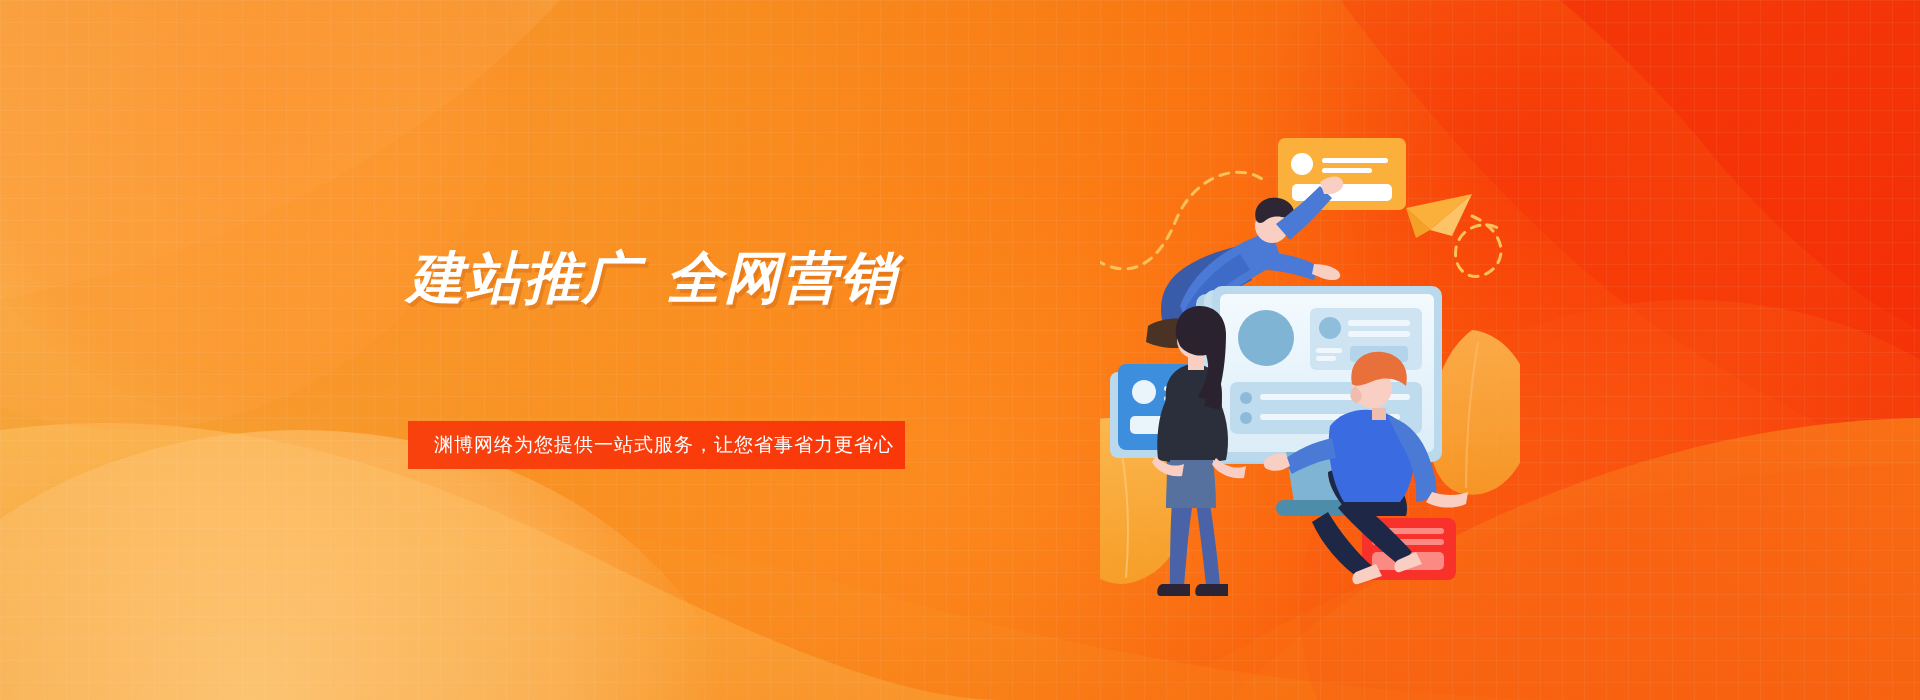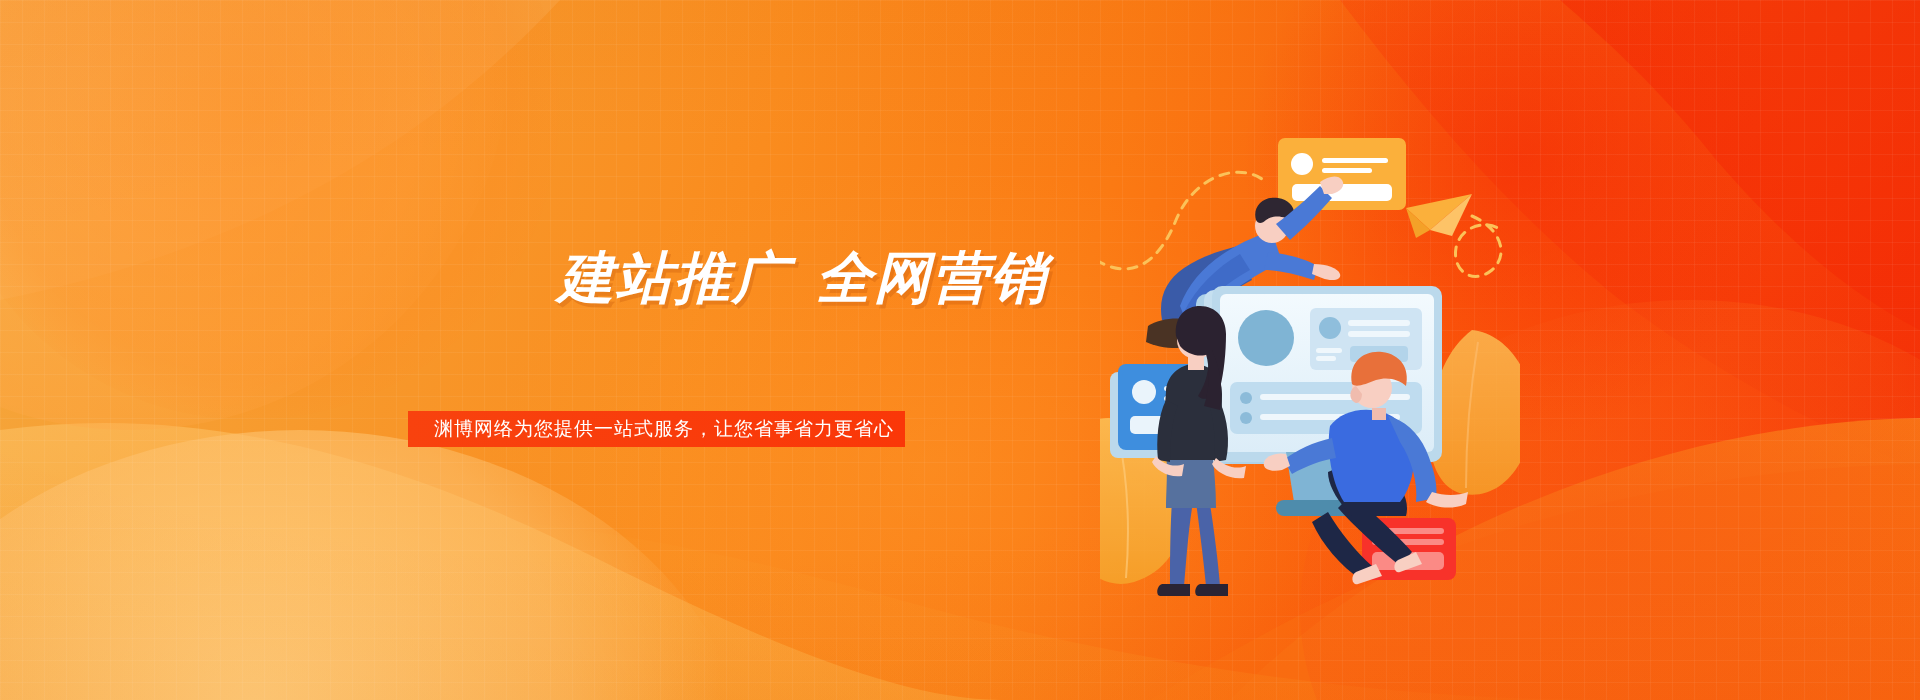--- a/index.html
+++ b/index.html
@@ -3,21 +3,20 @@
 <meta charset="utf-8">
 <style>
   html,body{margin:0;padding:0;background:#fff;}
   body{font-family:"Liberation Sans","DejaVu Sans",sans-serif;}
 
   .banner{
     position:relative;
     width:1920px;height:700px;
     overflow:hidden;
     background:linear-gradient(105deg,#F5A73C 0%,#F79B2E 18%,#FA8C1E 38%,#FB7A13 55%,#FB5D0B 72%,#FA3A08 90%,#F93208 100%);
-    text-align:right;
   }
 
   
   .blob{position:absolute;border-radius:50%;pointer-events:none;}
   .blob-tl{
     left:-250px;top:-330px;width:760px;height:760px;
     background:radial-gradient(circle at 45% 55%, rgba(255,180,90,.55) 0%, rgba(255,168,70,.40) 55%, rgba(255,160,60,0) 72%);
   }
   .blob-tl2{
     left:-60px;top:-200px;width:620px;height:620px;
@@ -65,22 +64,22 @@
     font-weight:bold;
     font-style:italic;
     letter-spacing:2px;
     line-height:1.26;
     white-space:nowrap;
     text-shadow:3px 4px 0 rgba(196,86,10,.30);
   }
   .headline .gap{display:inline-block;width:26px;}
 
   .ribbon{
-    position:absolute;left:408px;top:411px;
-    width:497px;height:36px;
+    position:absolute;left:408px;top:421px;
+    width:497px;height:48px;
     background:linear-gradient(90deg,#F8420E 0%,#F93C0B 55%,#FA3708 100%);
     display:flex;align-items:center;
     clip-path:polygon(0 0, 100% 0, 100% 100%, 0 100%, 0 100%);
   }
   .ribbon-inner{
     position:absolute;inset:0;
     background:linear-gradient(90deg,#F8420E 0%,#F93C0B 55%,#FA3708 100%);
     clip-path:polygon(0 0, 100% 0, calc(100% - 34px) 50%, 100% 100%, 0 100%);
   }
   .ribbon-text{

